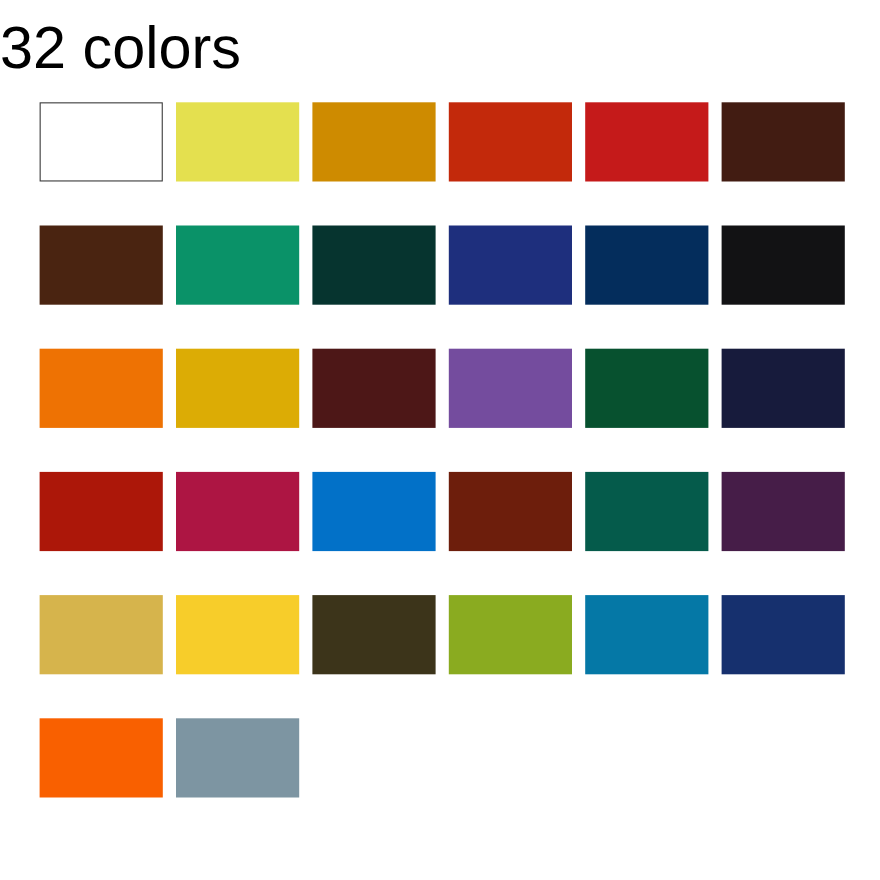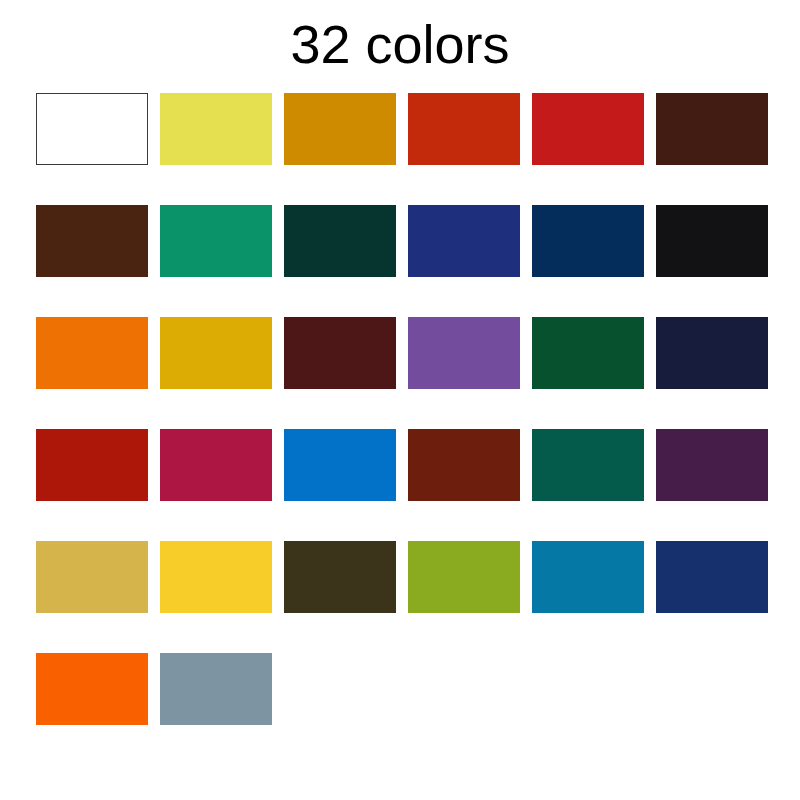--- a/index.html
+++ b/index.html
@@ -18,21 +18,20 @@
     position: relative;
     width: 800px;
     height: 800px;
     background: #ffffff;
   }
   #palette-title {
     position: absolute;
     left: 0;
     top: 14px;
     width: 800px;
-    text-align: center;
     font-family: "Liberation Sans", sans-serif;
     font-size: 54px;
     font-weight: 400;
     letter-spacing: 0px;
     color: #000000;
     line-height: 60px;
     white-space: nowrap;
   }
   #swatch-grid {
     position: absolute;

